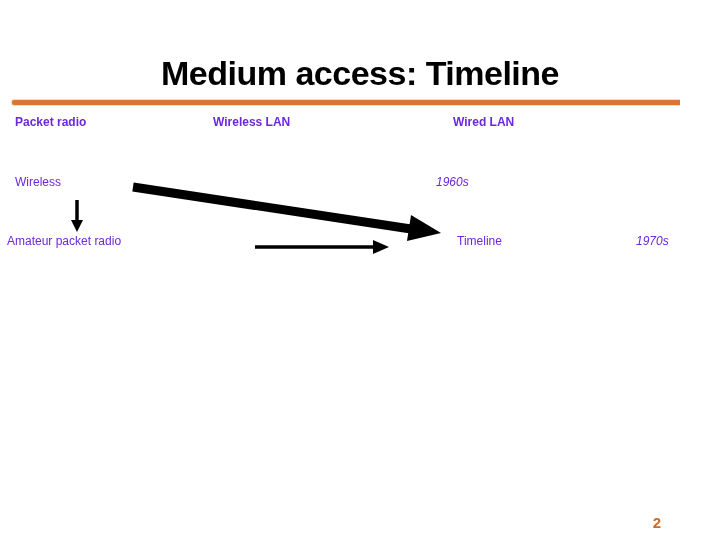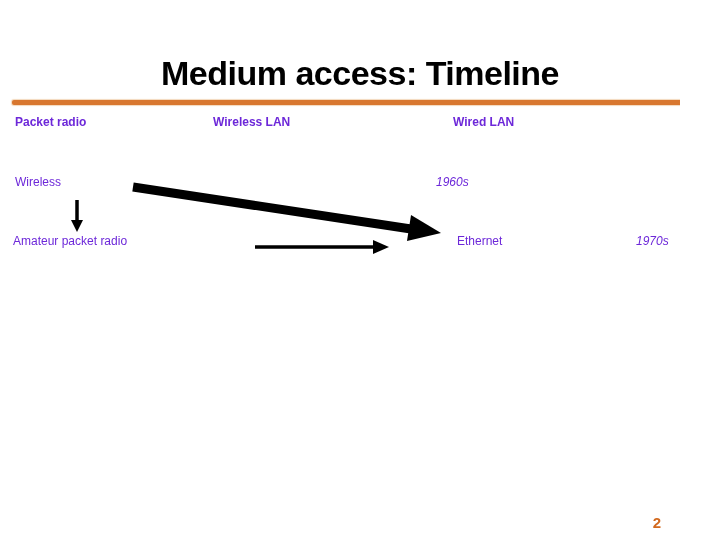--- a/index.html
+++ b/index.html
@@ -71,22 +71,22 @@
 
   <div class="rule"></div>
 
   <div class="lbl hdr" style="left:15px; top:115px;">Packet radio</div>
   <div class="lbl hdr" style="left:213px; top:115px;">Wireless LAN</div>
   <div class="lbl hdr" style="left:453px; top:115px;text-align:center;">Wired LAN</div>
 
   <div class="lbl" style="left:15px; top:175px;">Wireless</div>
   <div class="lbl era" style="left:436px; top:175px;">1960s</div>
 
-  <div class="lbl" style="left:13px; top:234px;">Amateur packet radio</div>
-  <div class="lbl" style="left:457px; top:234px;">Ethernet</div>
+  <div class="lbl" style="left:7px; top:234px;">Amateur packet radio</div>
+  <div class="lbl" style="left:457px; top:234px;">Timeline</div>
   <div class="lbl era" style="left:588px; top:234px;margin-left:48px;">1970s</div>
 
   <svg class="arrow-layer" viewBox="0 0 720 540">
     <g>
       <line x1="133" y1="187" x2="411" y2="229" stroke="#000000" stroke-width="9"></line>
       <polygon points="441,233 407,241 411,215" fill="#000000"></polygon>
     </g>
     <g>
       <line x1="77" y1="200" x2="77" y2="222" stroke="#000000" stroke-width="3.5"></line>
       <polygon points="77,232 71,220 83,220" fill="#000000"></polygon>

